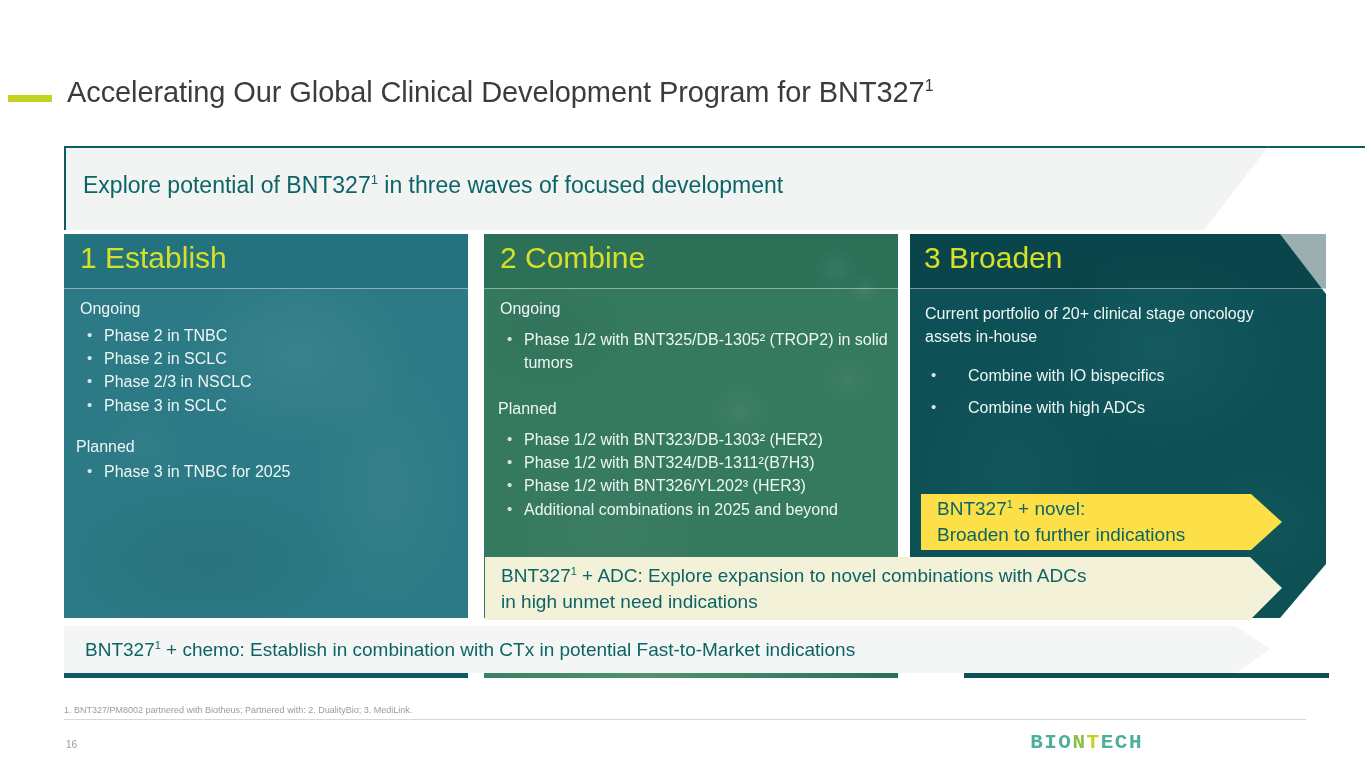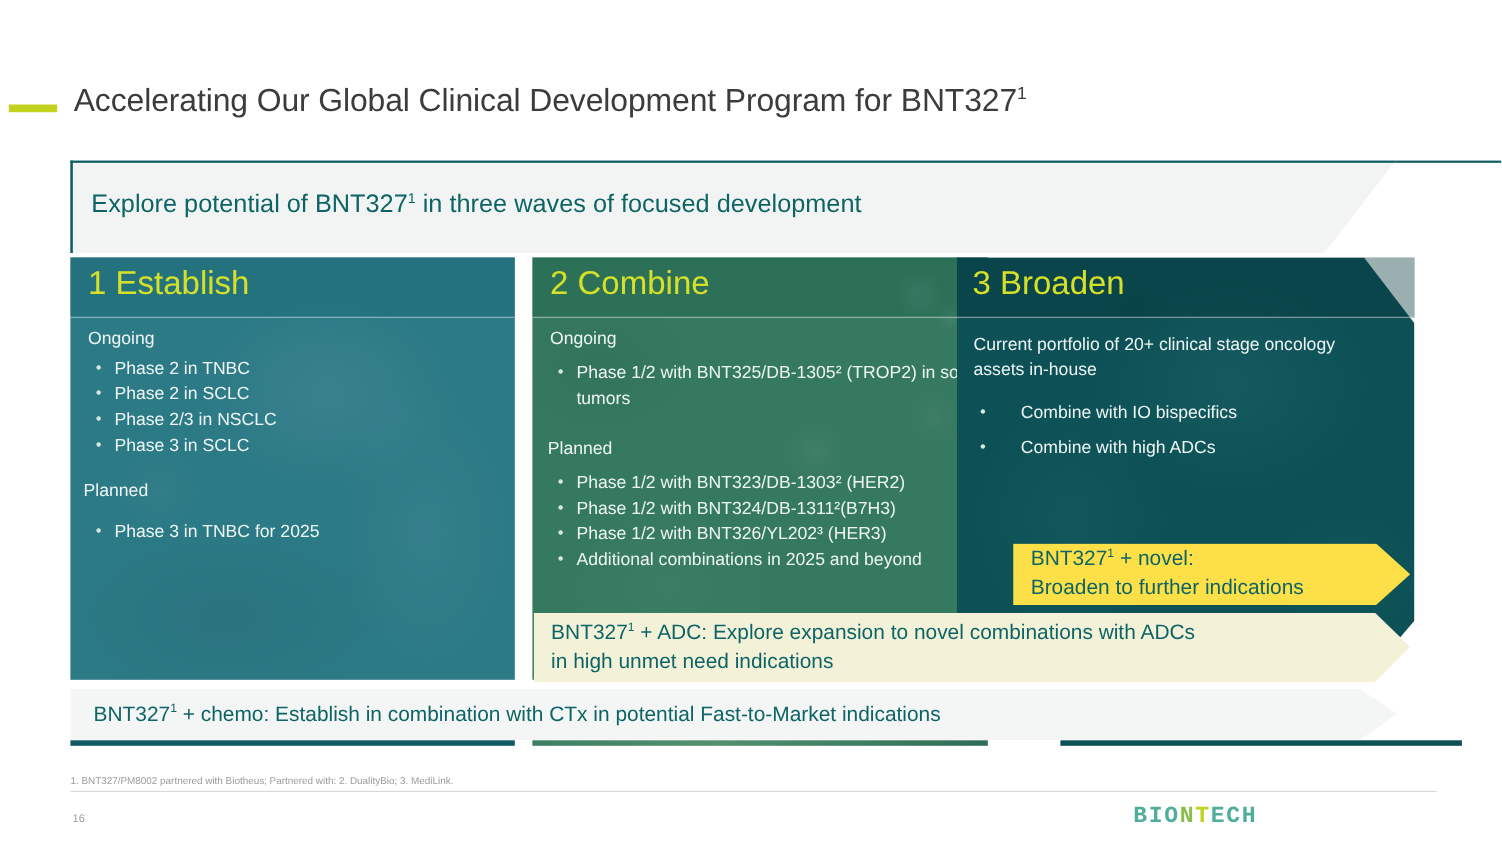--- a/index.html
+++ b/index.html
@@ -43,21 +43,21 @@
   .header-text{
     position:absolute;left:19px;top:26px;
     font-size:23px;color:#0d6466;white-space:nowrap;
   }
   .header-text sup{font-size:13px;vertical-align:super;}
 
   
   .col{position:absolute;top:88px;}
   .col-1{left:0px;width:404px;height:384px;}
   .col-2{left:420px;width:414px;height:384px;}
-  .col-3{left:806px;width:416px;height:384px;}
+  .col-3{left:846px;width:416px;height:384px;}
 
   .col-bg{position:absolute;inset:0;overflow:hidden;}
   .col-1 .col-bg{background:#2c7a86;}
   .col-2 .col-bg{background:#35795f;}
   .col-3 .col-bg{
     background:#0d5156;
     -webkit-clip-path:polygon(0 0,370px 0,416px 60px,416px 330px,370px 384px,0 384px);
     clip-path:polygon(0 0,370px 0,416px 60px,416px 330px,370px 384px,0 384px);
   }
 
@@ -205,21 +205,21 @@
       </div>
       <div class="col-body">
         <div class="sub" style="left:16px;top:12px;">Ongoing</div>
         <ul class="bl" style="left:18px;top:36px;width:370px;">
           <li>Phase 2 in TNBC</li>
           <li>Phase 2 in SCLC</li>
           <li>Phase 2/3 in NSCLC</li>
           <li>Phase 3 in SCLC</li>
         </ul>
         <div class="sub" style="left:12px;top:150px;">Planned</div>
-        <ul class="bl" style="left:18px;top:184px;width:370px;">
+        <ul class="bl" style="left:18px;top:172px;width:370px;">
           <li>Phase 3 in TNBC for 2025</li>
         </ul>
       </div>
     </div>
 
     <div class="col col-2">
       <div class="col-bg">
         <div class="tex tex2"></div>
       </div>
       <div class="col-head">

